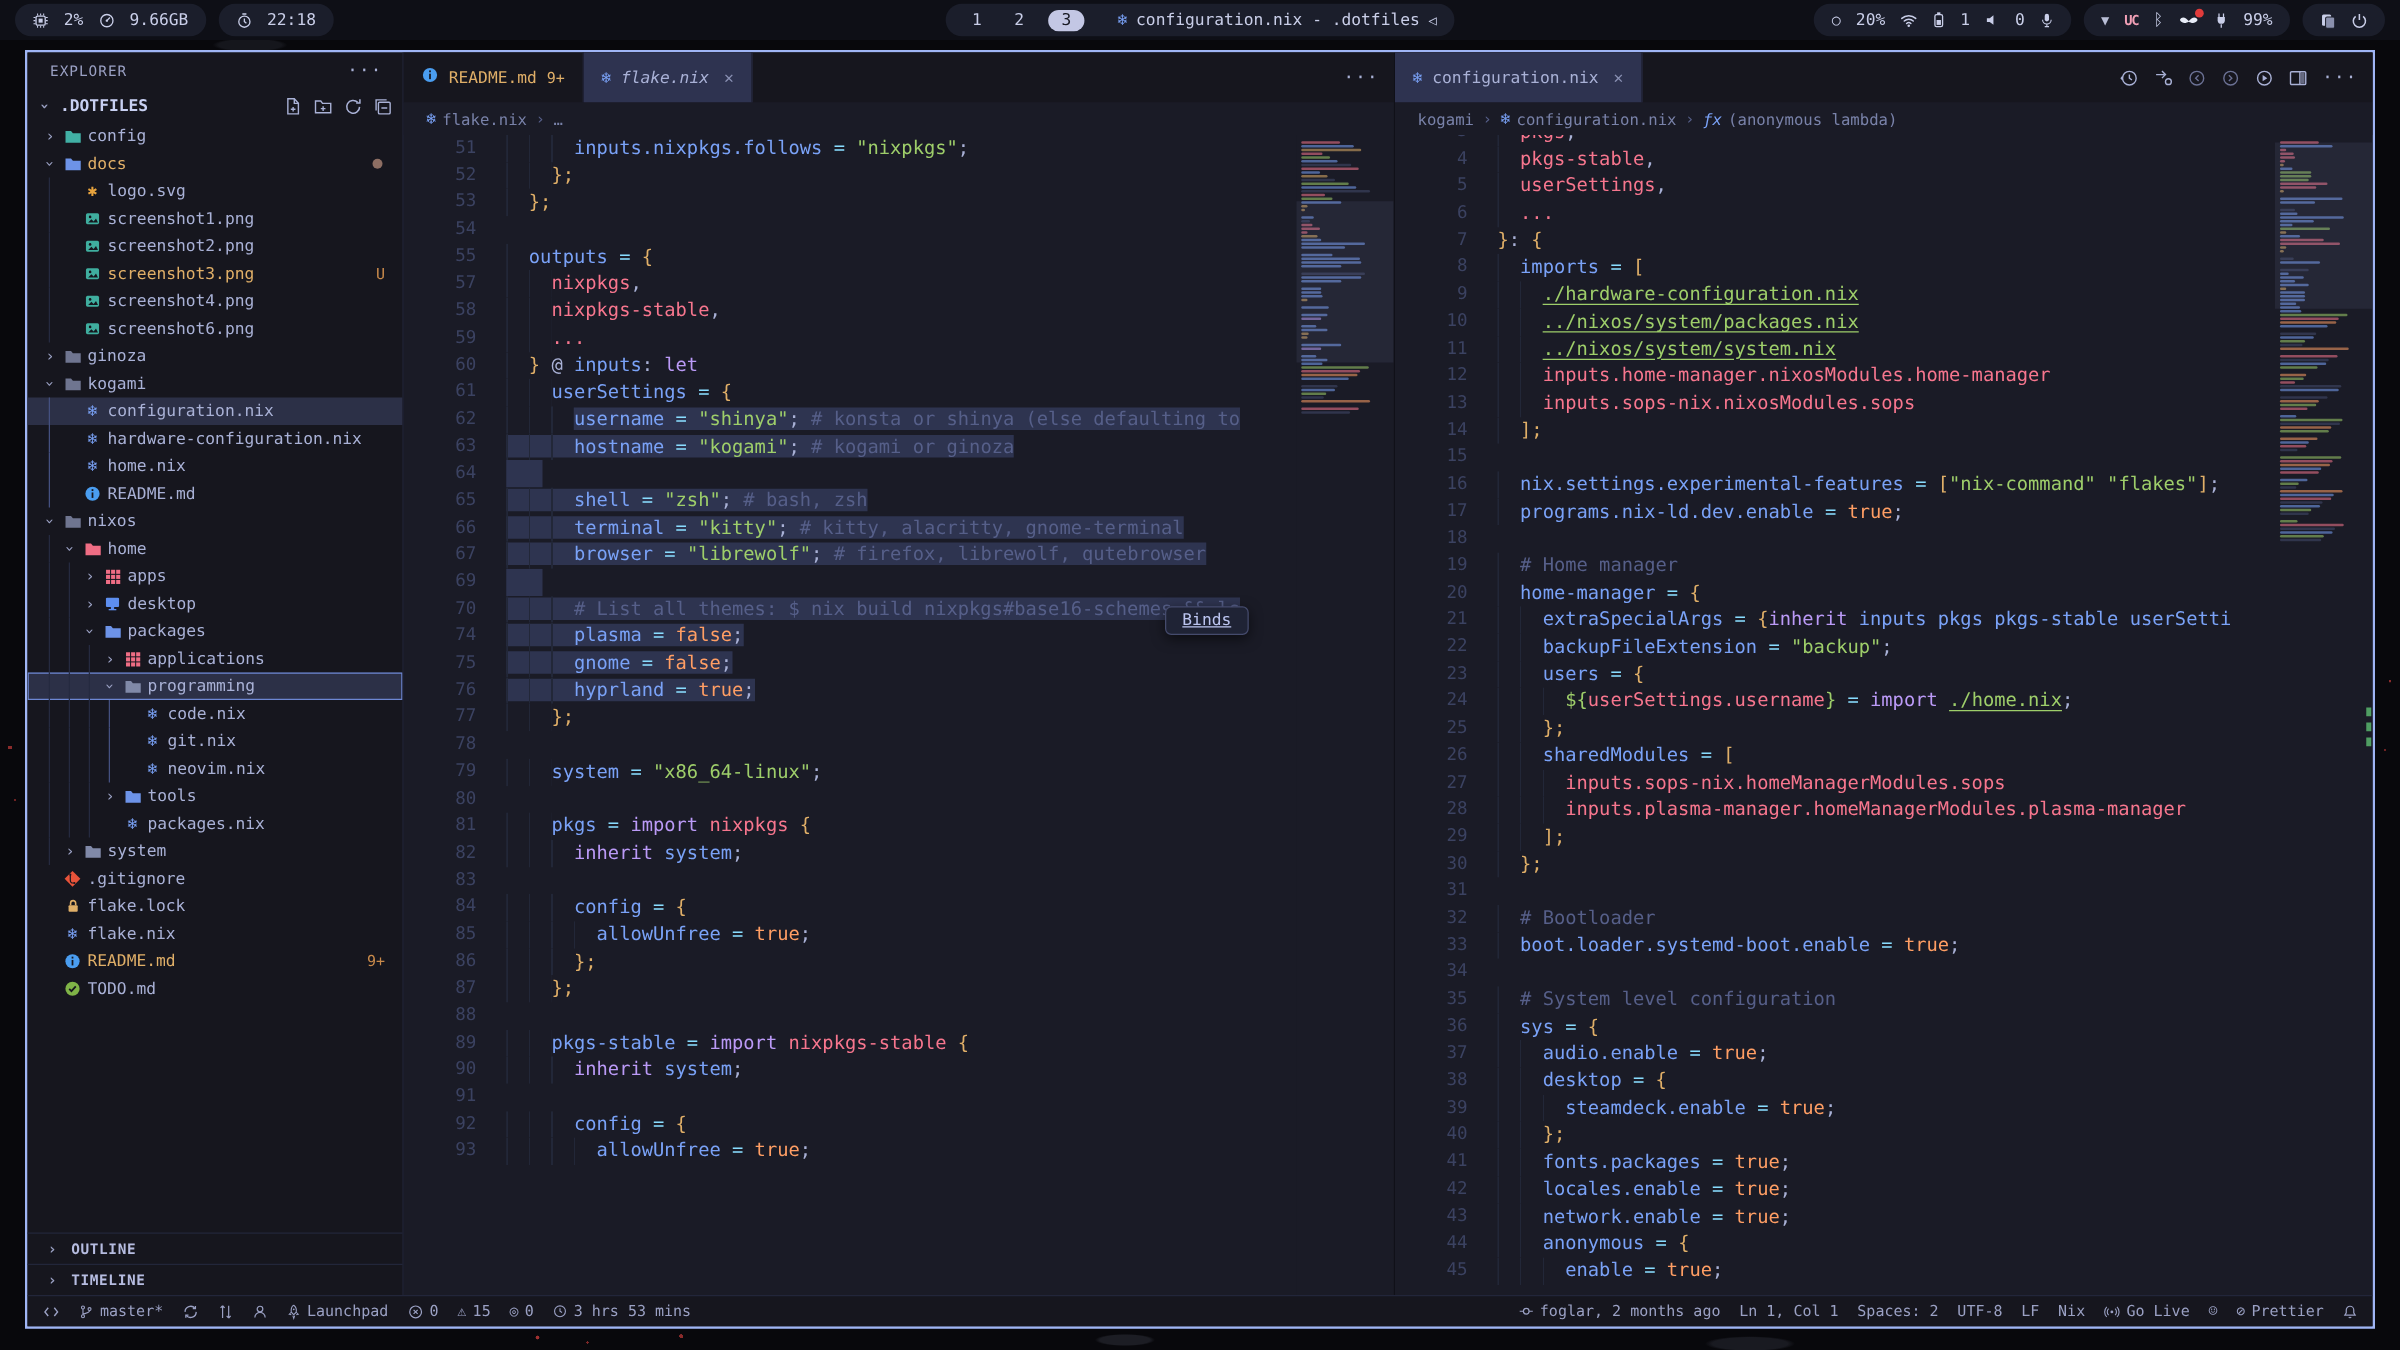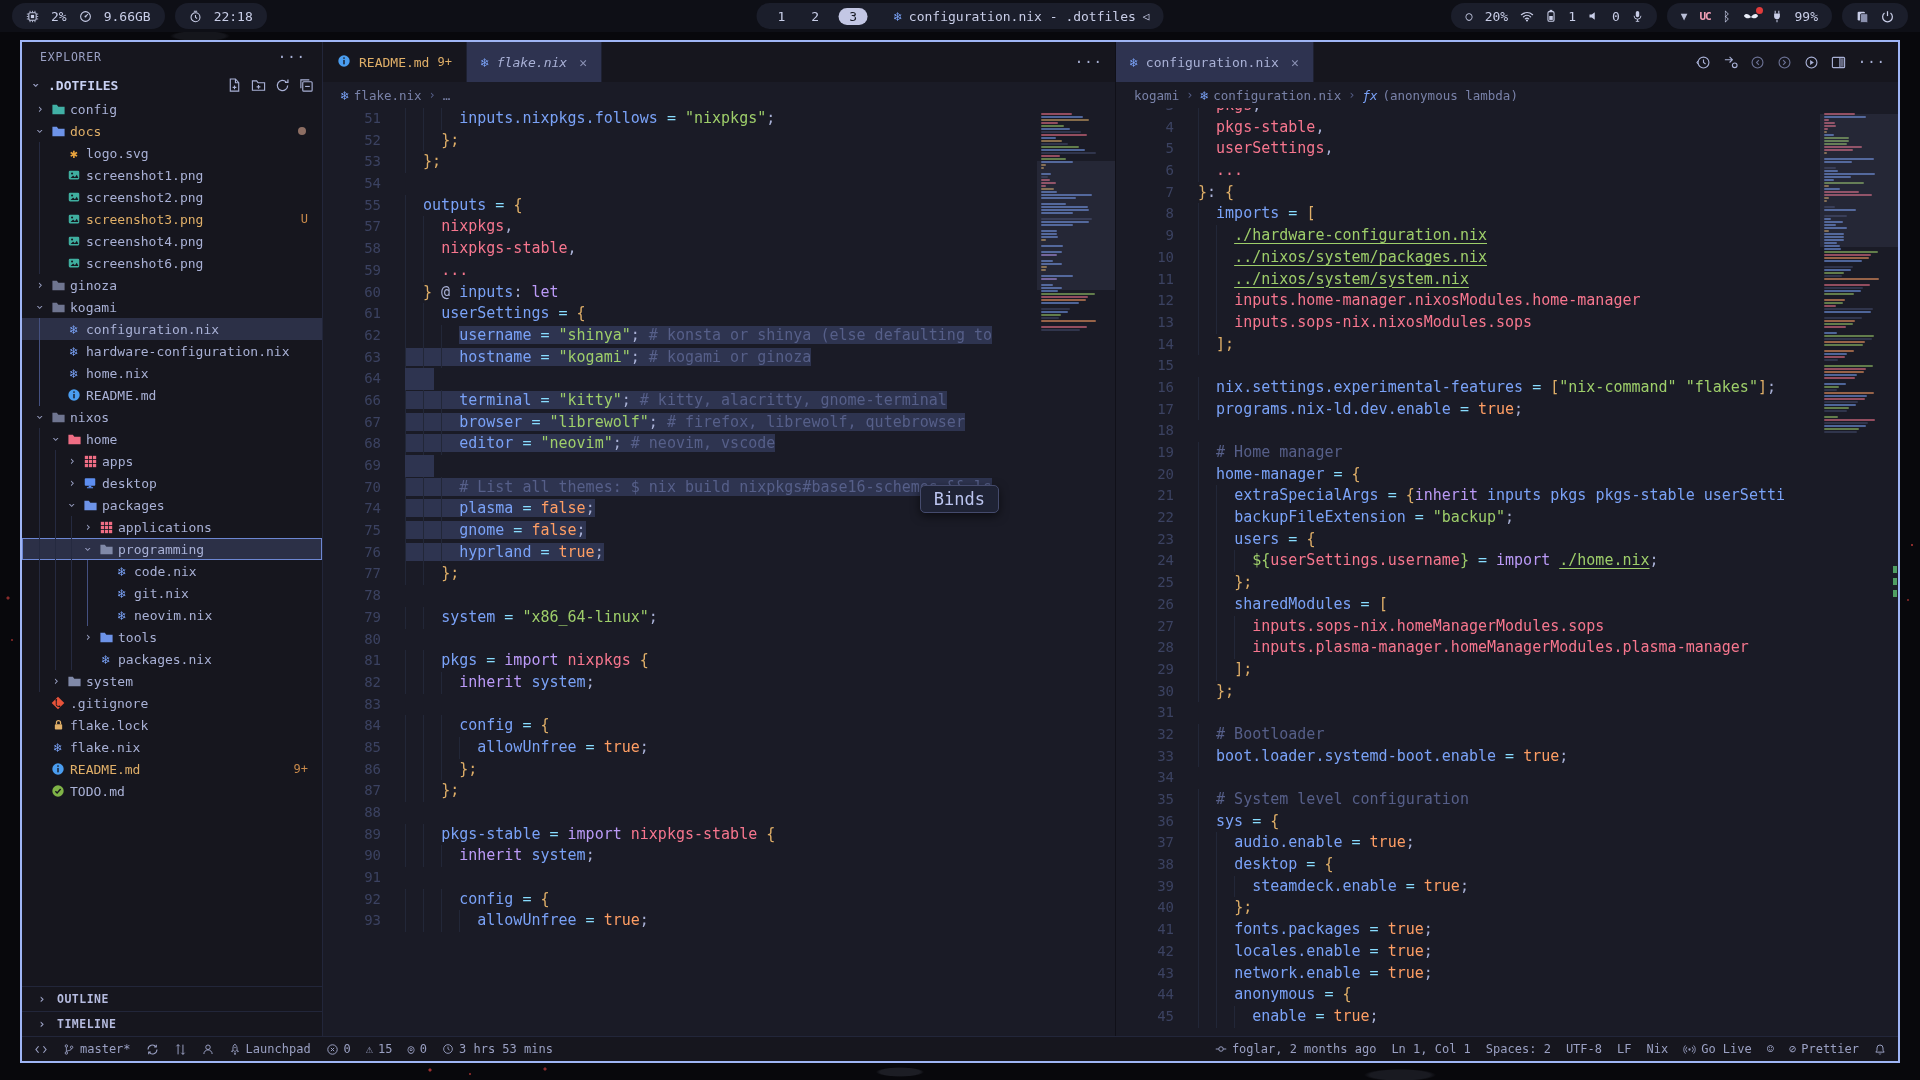--- a/index.html
+++ b/index.html
@@ -86,21 +86,21 @@
   .selw{background:#2e3450;}
   .selblk{display:inline-block;width:3.2ch;height:100%;background:#2e3450;vertical-align:top;}
   .tk-b{color:#7aa2f7}.tk-c{color:#89ddff}.tk-g{color:#9ece6a}.tk-o{color:#ff9e64}
   .tk-y{color:#e0af68}.tk-r{color:#f7768e}.tk-p{color:#bb9af7}
   .tk-m{color:#565f89;}.tk-w{color:#a9b1d6}.tk-s{color:#565f89}
   .tk-gu{color:#9ece6a;text-decoration:underline;text-underline-offset:3px;margin-top:46px;}
   .minimap{width:68px;flex:none;background:#1a1b26;padding:5px 6px 0 4px;position:relative;overflow:hidden;}
   .mmrow{height:2px;margin-bottom:1px;border-radius:1px;opacity:.55;}
   .mmslider{position:absolute;left:0;right:0;background:rgba(140,152,200,.10);}
   .mmtick{position:absolute;right:1px;width:4px;height:7px;background:#4f9e62;}
-  .binds{position:absolute;right:116px;top:443px;background:#1f2335;border:1px solid #454b6d;border-radius:5px;padding:3px 13px;font-size:17px;color:#bcc5f0;z-index:6;box-shadow:0 3px 10px rgba(0,0,0,.55);}
+  .binds{position:absolute;right:116px;top:443px;background:#1f2335;border:1px solid #454b6d;border-radius:5px;padding:3px 13px;font-size:13px;color:#bcc5f0;z-index:6;box-shadow:0 3px 10px rgba(0,0,0,.55);text-decoration:underline;}
   
   .status{height:24px;flex:none;background:#16161e;border-top:1px solid #22263a;display:flex;align-items:center;justify-content:space-between;padding:0 12px;font-size:12px;color:#9aa0c3;}
   .stgroup{display:flex;align-items:center;gap:15px;}
   .stitem{display:flex;align-items:center;gap:5px;white-space:nowrap;}
   .stitem svg{display:block;}
   .stch{font-size:12px;}
 </style>
 </head>
 <body>
 
@@ -663,23 +663,23 @@
               <div class="cl"><span class="ln">54</span><span class="lc"><span class="ind"></span></span></div>
               <div class="cl"><span class="ln">55</span><span class="lc"><span class="ind">  </span><span class="tk-b">outputs</span><span class="tk-c"> = </span><span class="tk-y">{</span></span></div>
               <div class="cl"><span class="ln">57</span><span class="lc"><span class="ind">    </span><span class="tk-r">nixpkgs</span><span class="tk-w">,</span></span></div>
               <div class="cl"><span class="ln">58</span><span class="lc"><span class="ind">    </span><span class="tk-r">nixpkgs-stable</span><span class="tk-w">,</span></span></div>
               <div class="cl"><span class="ln">59</span><span class="lc"><span class="ind">    </span><span class="tk-r">...</span></span></div>
               <div class="cl"><span class="ln">60</span><span class="lc"><span class="ind">  </span><span class="tk-y">}</span><span class="tk-w"> @ </span><span class="tk-b">inputs</span><span class="tk-w">: </span><span class="tk-p">let</span></span></div>
               <div class="cl"><span class="ln">61</span><span class="lc"><span class="ind">    </span><span class="tk-b">userSettings</span><span class="tk-c"> = </span><span class="tk-y">{</span></span></div>
               <div class="cl"><span class="ln">62</span><span class="lc"><span class="ind">      </span><span class="selw"><span class="tk-b">username</span><span class="tk-c"> = </span><span class="tk-g">"shinya"</span><span class="tk-w">; </span><span class="tk-m"># konsta or shinya (else defaulting to</span></span></span></div>
               <div class="cl"><span class="ln">63</span><span class="lc"><span class="selw"><span class="ind">      </span><span class="tk-b">hostname</span><span class="tk-c"> = </span><span class="tk-g">"kogami"</span><span class="tk-w">; </span><span class="tk-m"># kogami or ginoza</span></span></span></div>
               <div class="cl"><span class="ln">64</span><span class="lc"><span class="ind"></span><span class="selblk"></span></span></div>
+              <div class="cl"><span class="ln">65</span><span class="lc"><span class="selw"><span class="ind">      </span><span class="tk-b">shell</span><span class="tk-c"> = </span><span class="tk-g">"zsh"</span><span class="tk-w">; </span><span class="tk-m"># bash, zsh</span></span></span></div>
               <div class="cl"><span class="ln">66</span><span class="lc"><span class="selw"><span class="ind">      </span><span class="tk-b">terminal</span><span class="tk-c"> = </span><span class="tk-g">"kitty"</span><span class="tk-w">; </span><span class="tk-m"># kitty, alacritty, gnome-terminal</span></span></span></div>
               <div class="cl"><span class="ln">67</span><span class="lc"><span class="selw"><span class="ind">      </span><span class="tk-b">browser</span><span class="tk-c"> = </span><span class="tk-g">"librewolf"</span><span class="tk-w">; </span><span class="tk-m"># firefox, librewolf, qutebrowser</span></span></span></div>
-              <div class="cl"><span class="ln">68</span><span class="lc"><span class="selw"><span class="ind">      </span><span class="tk-b">editor</span><span class="tk-c"> = </span><span class="tk-g">"neovim"</span><span class="tk-w">; </span><span class="tk-m"># neovim, vscode</span></span></span></div>
               <div class="cl"><span class="ln">69</span><span class="lc"><span class="ind"></span><span class="selblk"></span></span></div>
               <div class="cl"><span class="ln">70</span><span class="lc"><span class="selw"><span class="ind">      </span><span class="tk-m"># List all themes: $ nix build nixpkgs#base16-schemes &amp;&amp; ls</span></span></span></div>
               <div class="cl"><span class="ln">74</span><span class="lc"><span class="selw"><span class="ind">      </span><span class="tk-b">plasma</span><span class="tk-c"> = </span><span class="tk-o">false</span><span class="tk-w">;</span></span></span></div>
               <div class="cl"><span class="ln">75</span><span class="lc"><span class="selw"><span class="ind">      </span><span class="tk-b">gnome</span><span class="tk-c"> = </span><span class="tk-o">false</span><span class="tk-w">;</span></span></span></div>
               <div class="cl"><span class="ln">76</span><span class="lc"><span class="selw"><span class="ind">      </span><span class="tk-b">hyprland</span><span class="tk-c"> = </span><span class="tk-o">true</span><span class="tk-w">;</span></span></span></div>
               <div class="cl"><span class="ln">77</span><span class="lc"><span class="ind">    </span><span class="tk-y">};</span></span></div>
               <div class="cl"><span class="ln">78</span><span class="lc"><span class="ind"></span></span></div>
               <div class="cl"><span class="ln">79</span><span class="lc"><span class="ind">    </span><span class="tk-b">system</span><span class="tk-c"> = </span><span class="tk-g">"x86_64-linux"</span><span class="tk-w">;</span></span></div>
               <div class="cl"><span class="ln">80</span><span class="lc"><span class="ind"></span></span></div>
               <div class="cl"><span class="ln">81</span><span class="lc"><span class="ind">    </span><span class="tk-b">pkgs</span><span class="tk-c"> = </span><span class="tk-p">import</span><span class="tk-w"> </span><span class="tk-r">nixpkgs</span><span class="tk-w"> </span><span class="tk-y">{</span></span></div>

